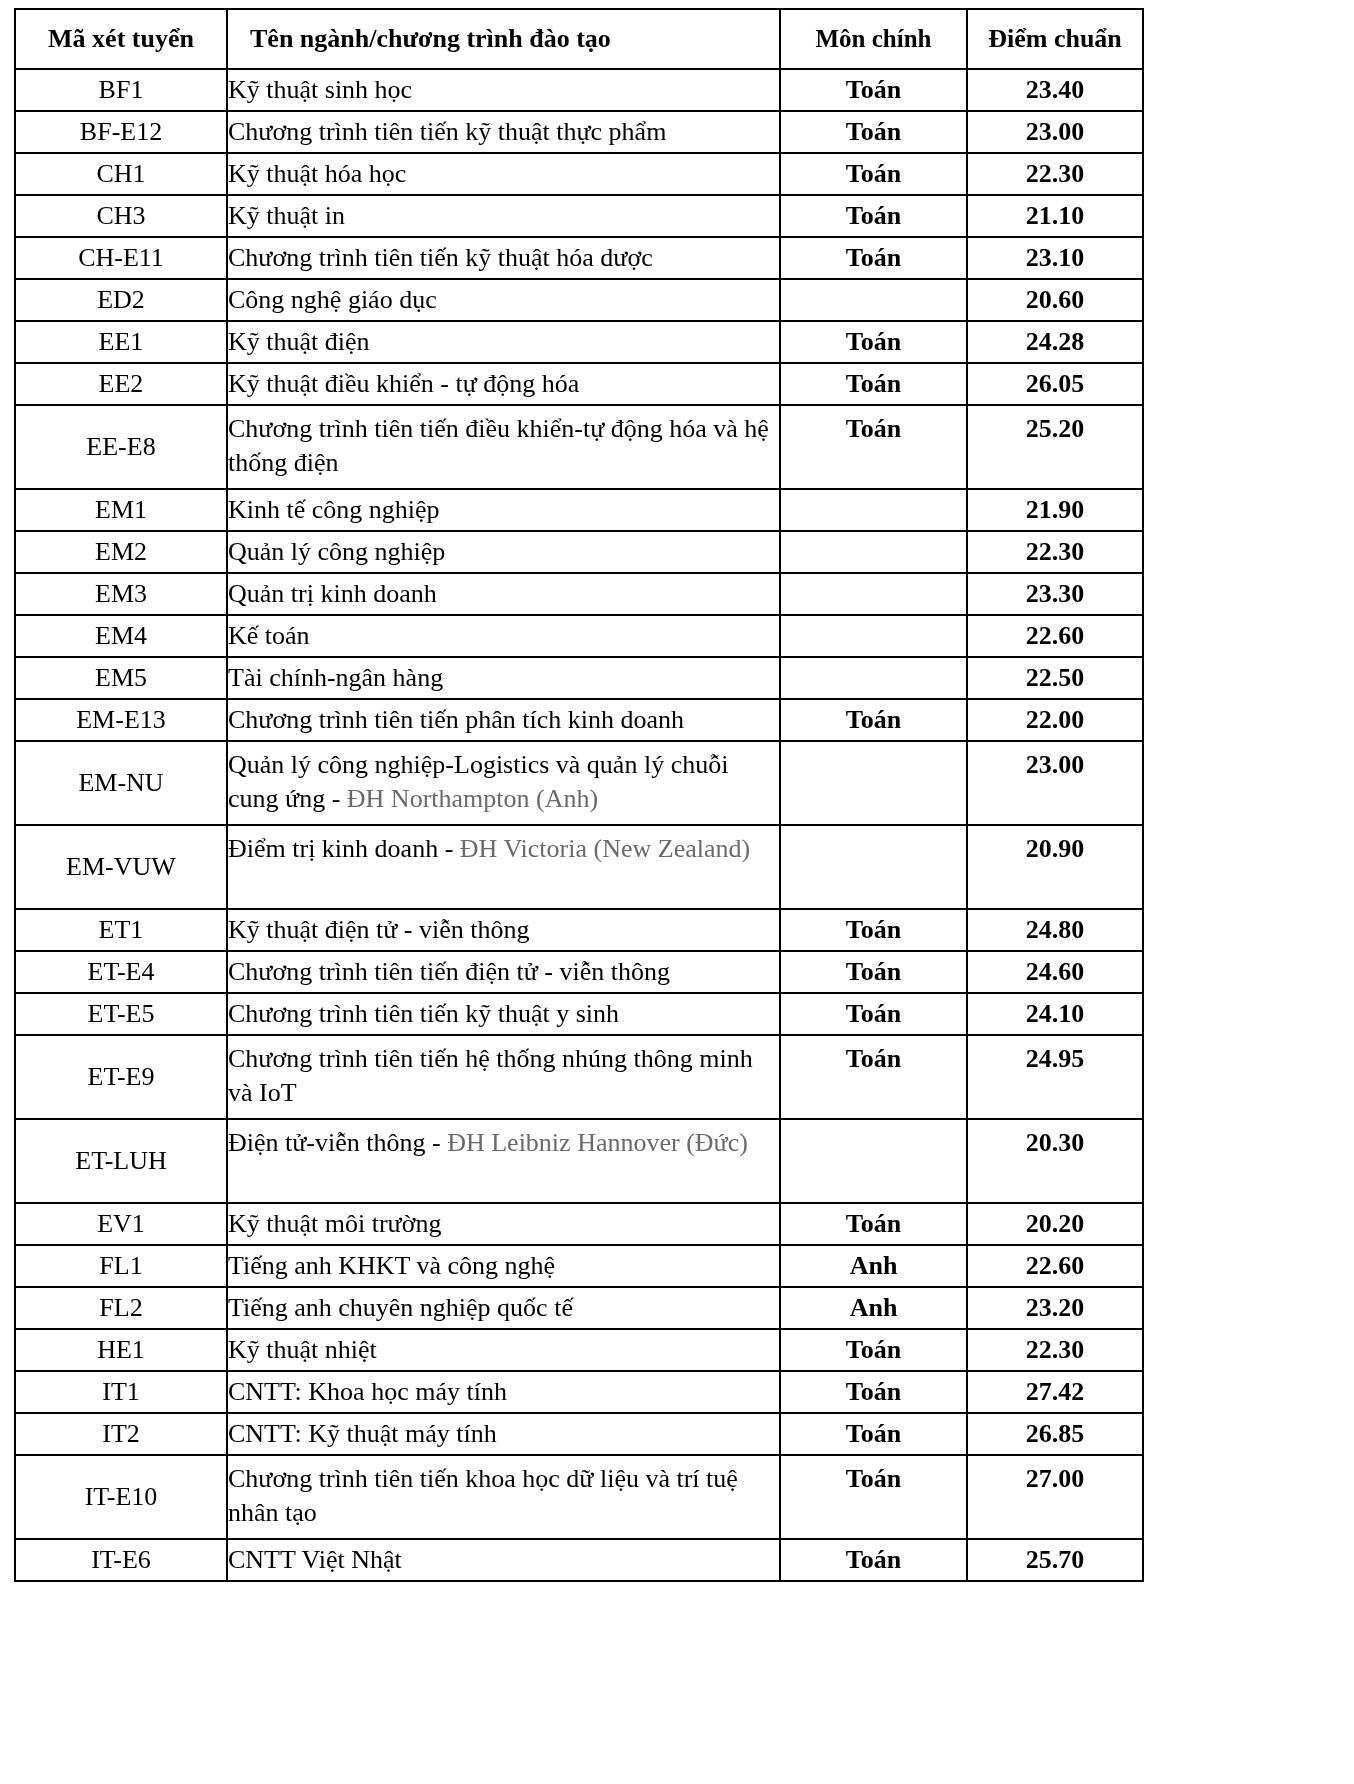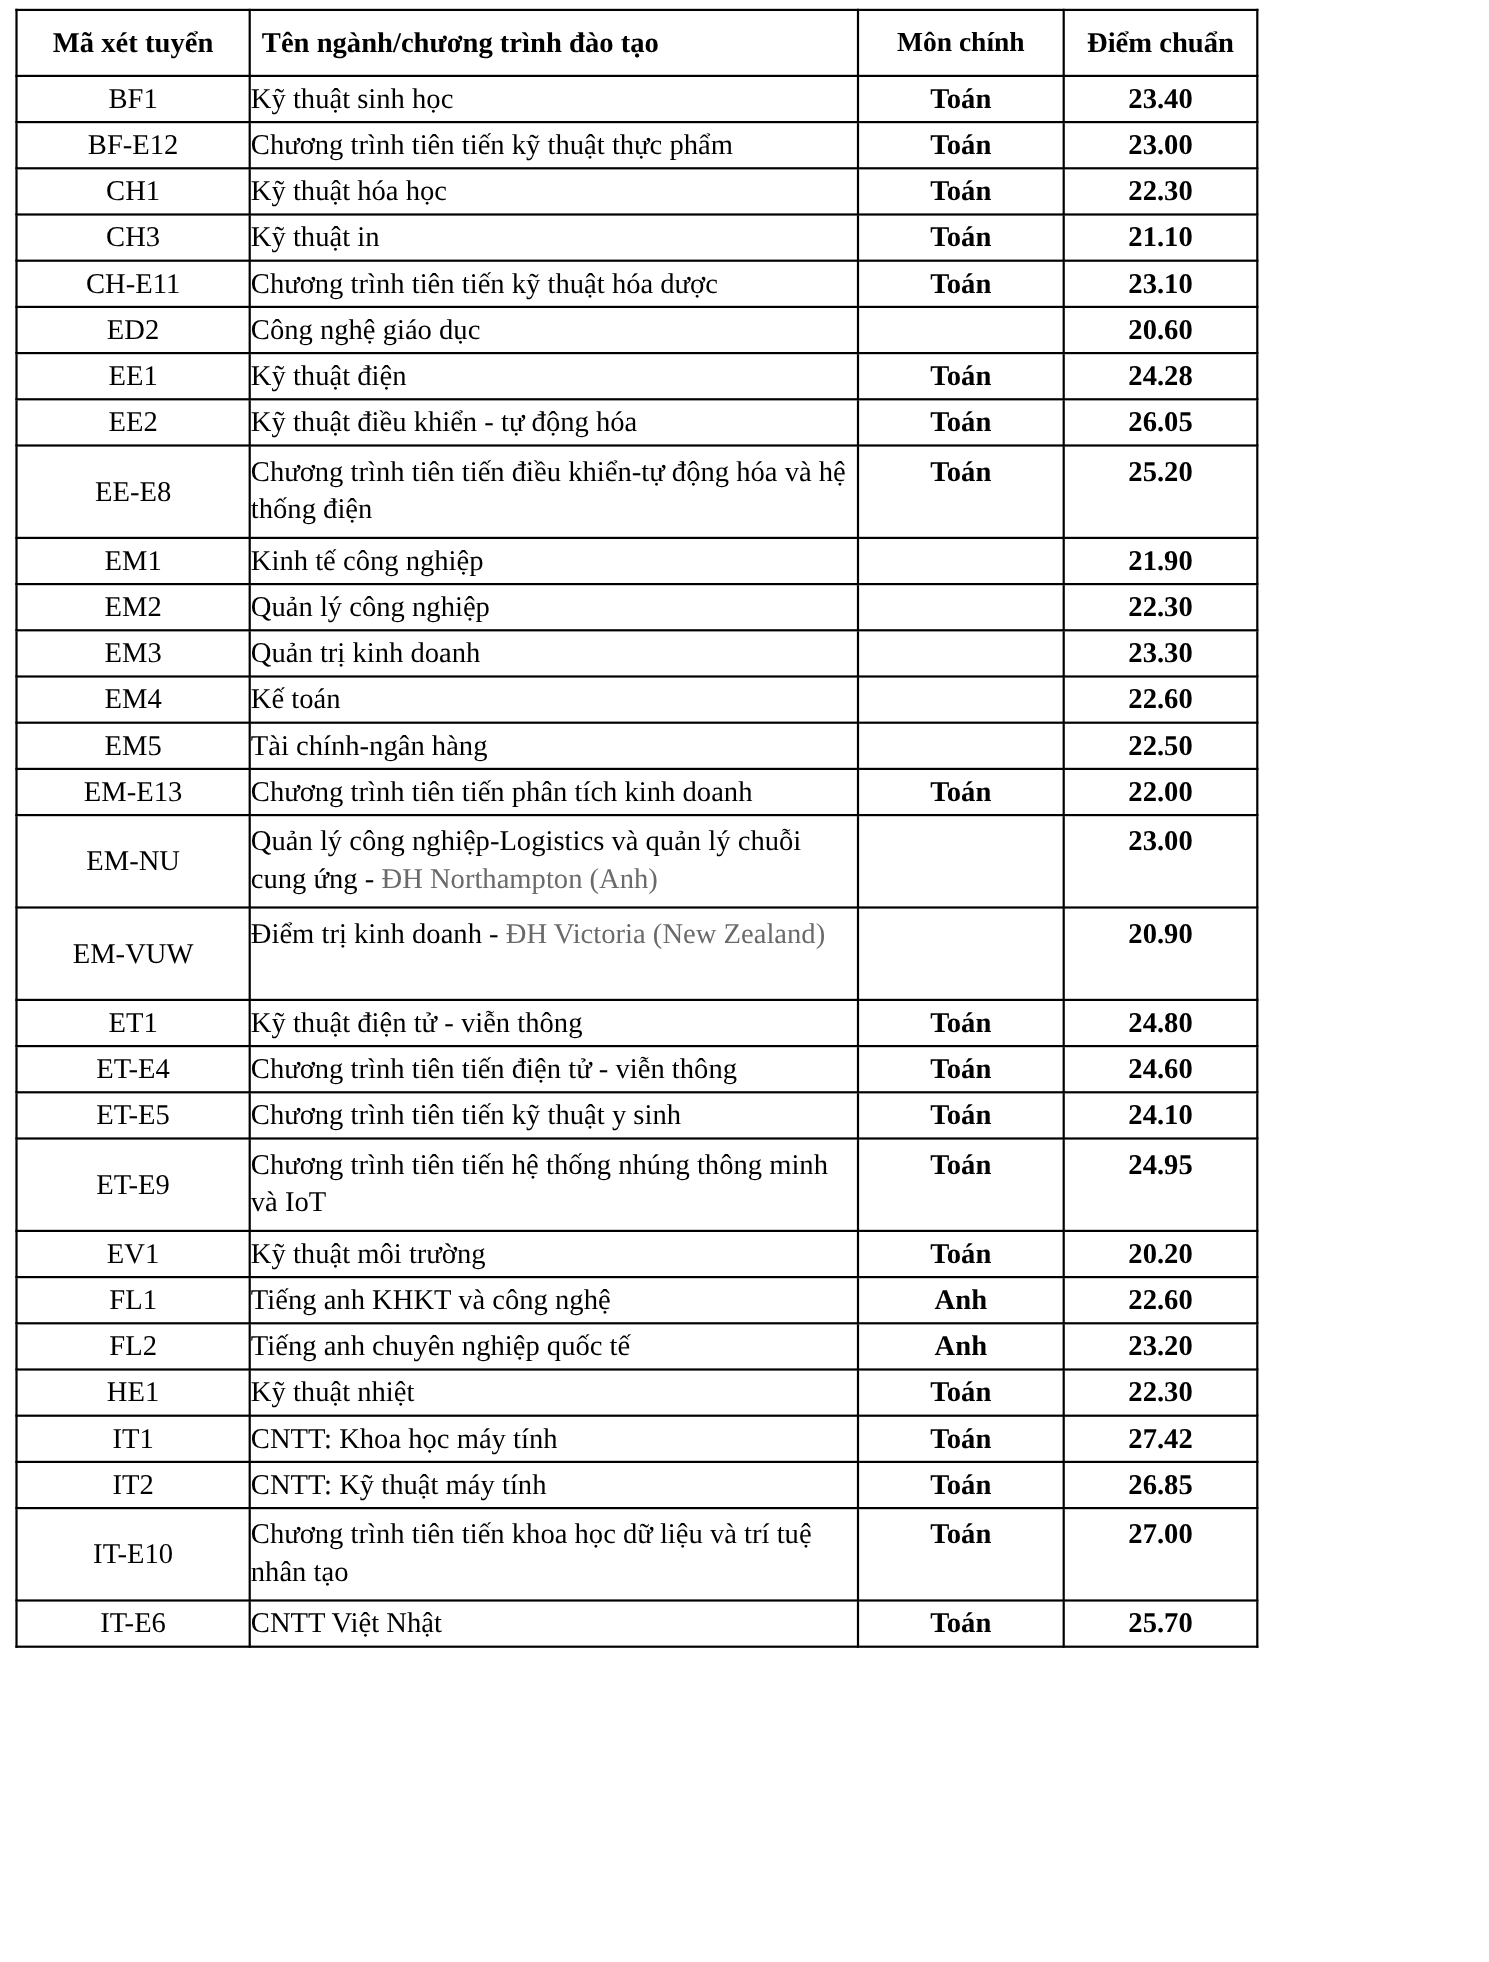--- a/index.html
+++ b/index.html
@@ -42,21 +42,21 @@
   col.c-score { width: 176px; }
 
   thead th {
     font-weight: bold;
     text-align: center;
     height: 58px;
     padding: 2px 6px;
   }
   thead th.h-name {
     text-align: left;
-    padding-left: 10px;
+    padding-left: 22px;
   }
   thead th.h-subj { font-size: 25px; }
   thead th.h-score { font-size: 26px; }
 
   td.code {
     text-align: center;
     font-size: 27px;
     padding: 4px 4px;
   }
   td.pname {
@@ -230,20 +230,26 @@
           <td class="pname"><span>Chương trình tiên tiến kỹ thuật y sinh</span></td>
           <td class="subj">Toán</td>
           <td class="score">24.10</td>
         </tr>
         <tr class="tall">
           <td class="code">ET-E9</td>
           <td class="pname"><span>Chương trình tiên tiến hệ thống nhúng thông minh và IoT</span></td>
           <td class="subj">Toán</td>
           <td class="score">24.95</td>
         </tr>
+        <tr class="tall">
+          <td class="code">ET-LUH</td>
+          <td class="pname"><span>Điện tử-viễn thông  - </span><span class="uni">ĐH Leibniz Hannover  (Đức)</span></td>
+          <td class="subj empty-cell"></td>
+          <td class="score">20.30</td>
+        </tr>
         <tr>
           <td class="code">EV1</td>
           <td class="pname"><span>Kỹ thuật môi trường</span></td>
           <td class="subj">Toán</td>
           <td class="score">20.20</td>
         </tr>
         <tr>
           <td class="code">FL1</td>
           <td class="pname"><span>Tiếng anh KHKT và công nghệ</span></td>
           <td class="subj">Anh</td>

